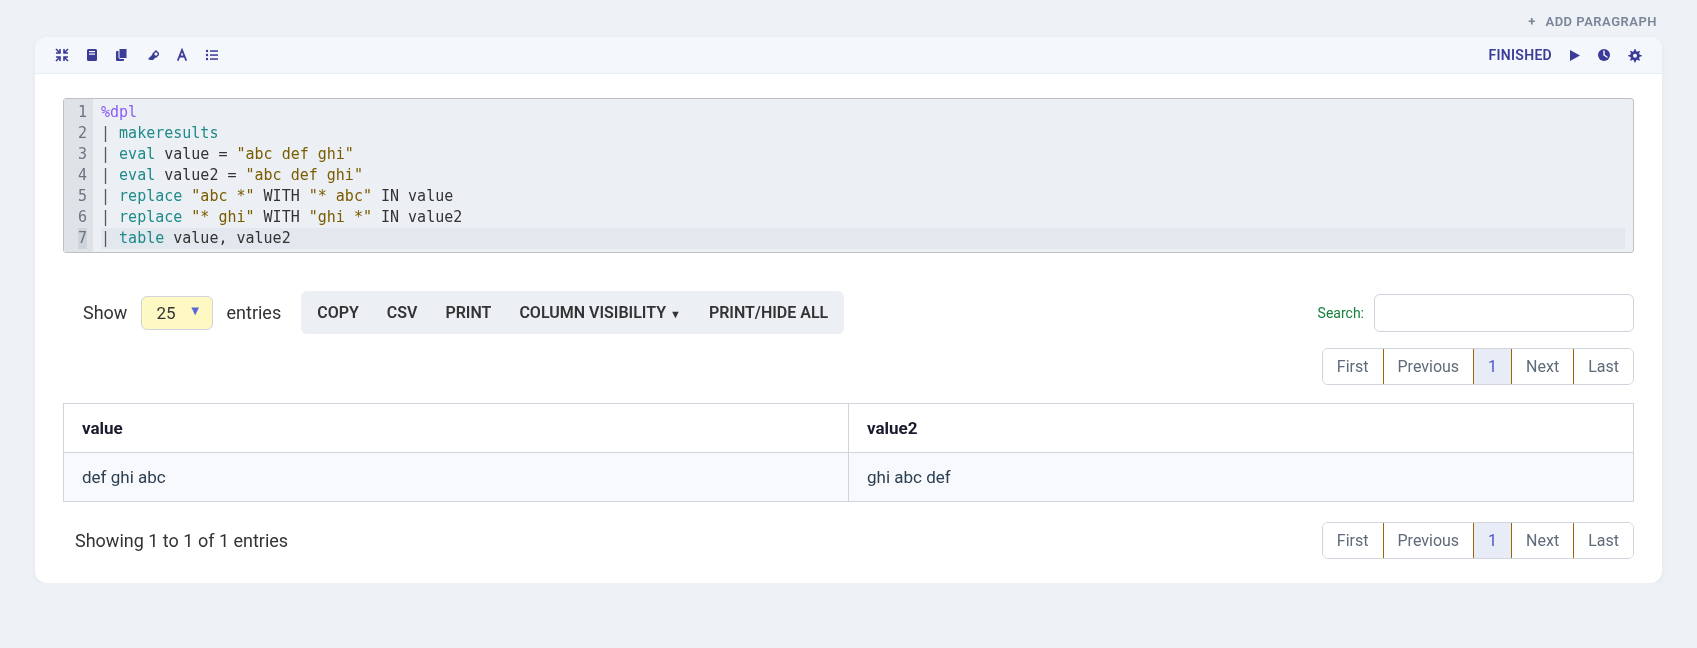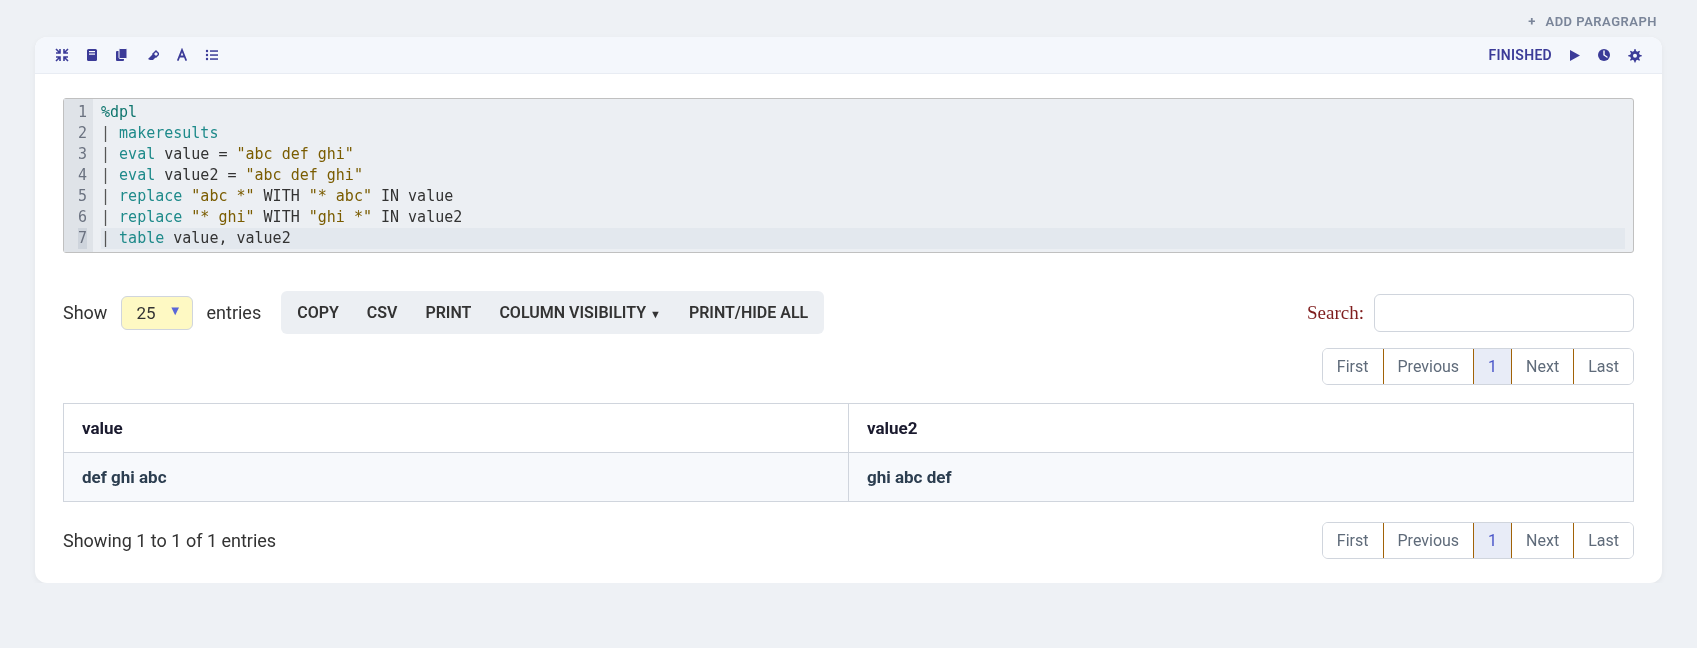--- a/index.html
+++ b/index.html
@@ -70,34 +70,35 @@
   user-select: none;
 }
 .gutter .ln { display: block; }
 .gutter .ln.cur { background: #ced4dc; }
 .code {
   padding: 3px 8px;
   flex: 1;
 }
 .code .line { white-space: pre; }
 .code .line.cur { background: #e3e8ee; }
-.tk-mg { color: #0f766e; }  
+.tk-mg { color: #8b5cf6; }  
 .tk-pi { color: #555; }     
 .tk-kw { color: #1e8a8a; }  
 .tk-id { color: #333; }
 .tk-op { color: #333; }
 .tk-st { color: #7a5c00; }  
 .tk-up { color: #333; }     
 
 .controls-row {
   margin-top: 38px;
   display: flex;
   align-items: center;
   gap: 14px;
   flex-wrap: wrap;
+  margin-left: 20px;
 }
 .show-label, .entries-label {
   font-size: 18px;
   color: #333;
 }
 .select-wrap {
   position: relative;
   display: inline-flex;
   align-items: flex-start;
   border: 1px solid #d0d5dd;
@@ -125,21 +126,21 @@
   cursor: pointer;
   border-radius: 4px;
 }
 .btn-group .btn .caret { margin-left: 4px; font-size: 11px; }
 .search-wrap {
   margin-left: auto;
   display: flex;
   align-items: center;
   gap: 10px;
 }
-.search-label { font-size: 19px; color: #7f1d1d; font-family: Liberation Serif, serif; }
+.search-label { font-size: 14px; color: #15803d; }
 .search-input {
   border: 1px solid #d0d5dd;
   border-radius: 6px;
   height: 38px;
   width: 260px;
   padding: 6px 10px;
   font-size: 16px;
 }
 .pagination-row {
   margin-top: 14px;
@@ -166,38 +167,37 @@
   width: 100%;
   border-collapse: collapse;
   margin-top: 18px;
   border: 1px solid #d0d5dd;
 }
 .data-table th, .data-table td {
   text-align: left;
   padding: 14px 18px;
   font-size: 17px;
   border-bottom: 1px solid #d0d5dd;
-  font-weight: bold;
 }
 .data-table th {
   font-weight: 700;
   color: #1a1a2e;
   background: #fff;
 }
 .data-table th + th, .data-table td + td {
   border-left: 1px solid #d0d5dd;
 }
 .data-table tbody tr { background: #f7f9fc; }
 .footer-row {
   margin-top: 20px;
   display: flex;
   justify-content: space-between;
   align-items: center;
 }
-.info-text { font-size: 18px; color: #333; }
+.info-text { font-size: 18px; color: #333; margin-left: 12px; }
 </style>
 </head>
 <body>
 
 <div class="add-paragraph-bar">
   <span class="plus">+</span>
   <span>ADD PARAGRAPH</span>
 </div>
 
 <div class="cell">

